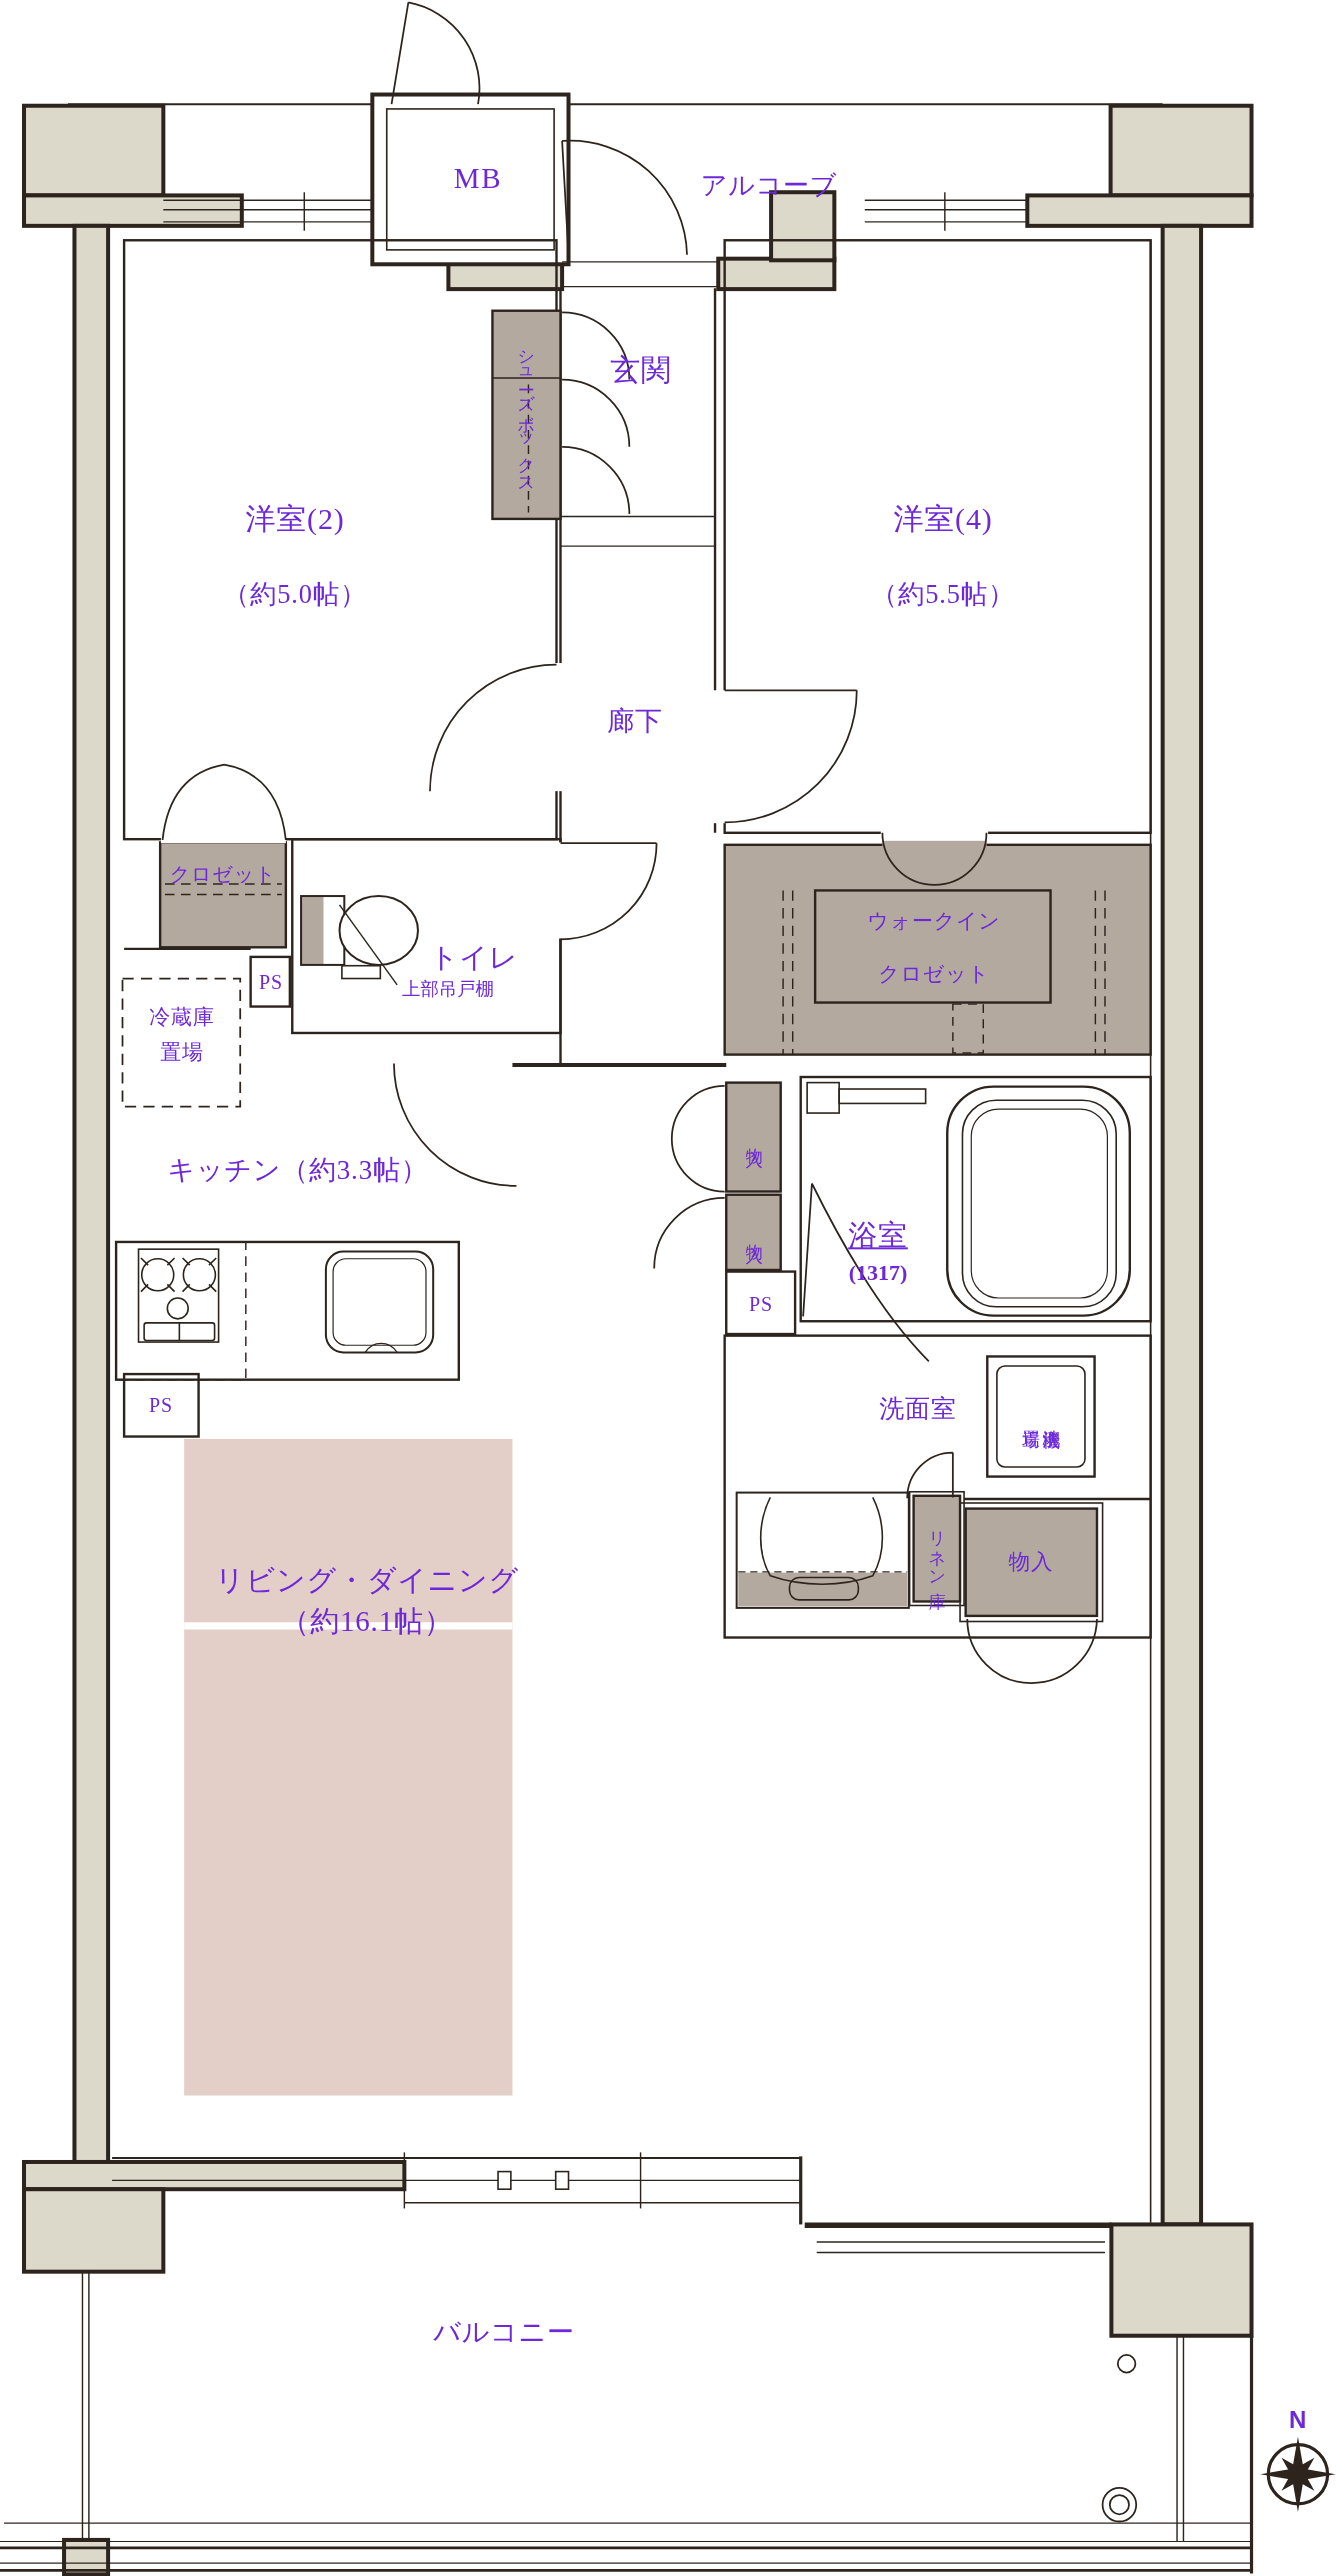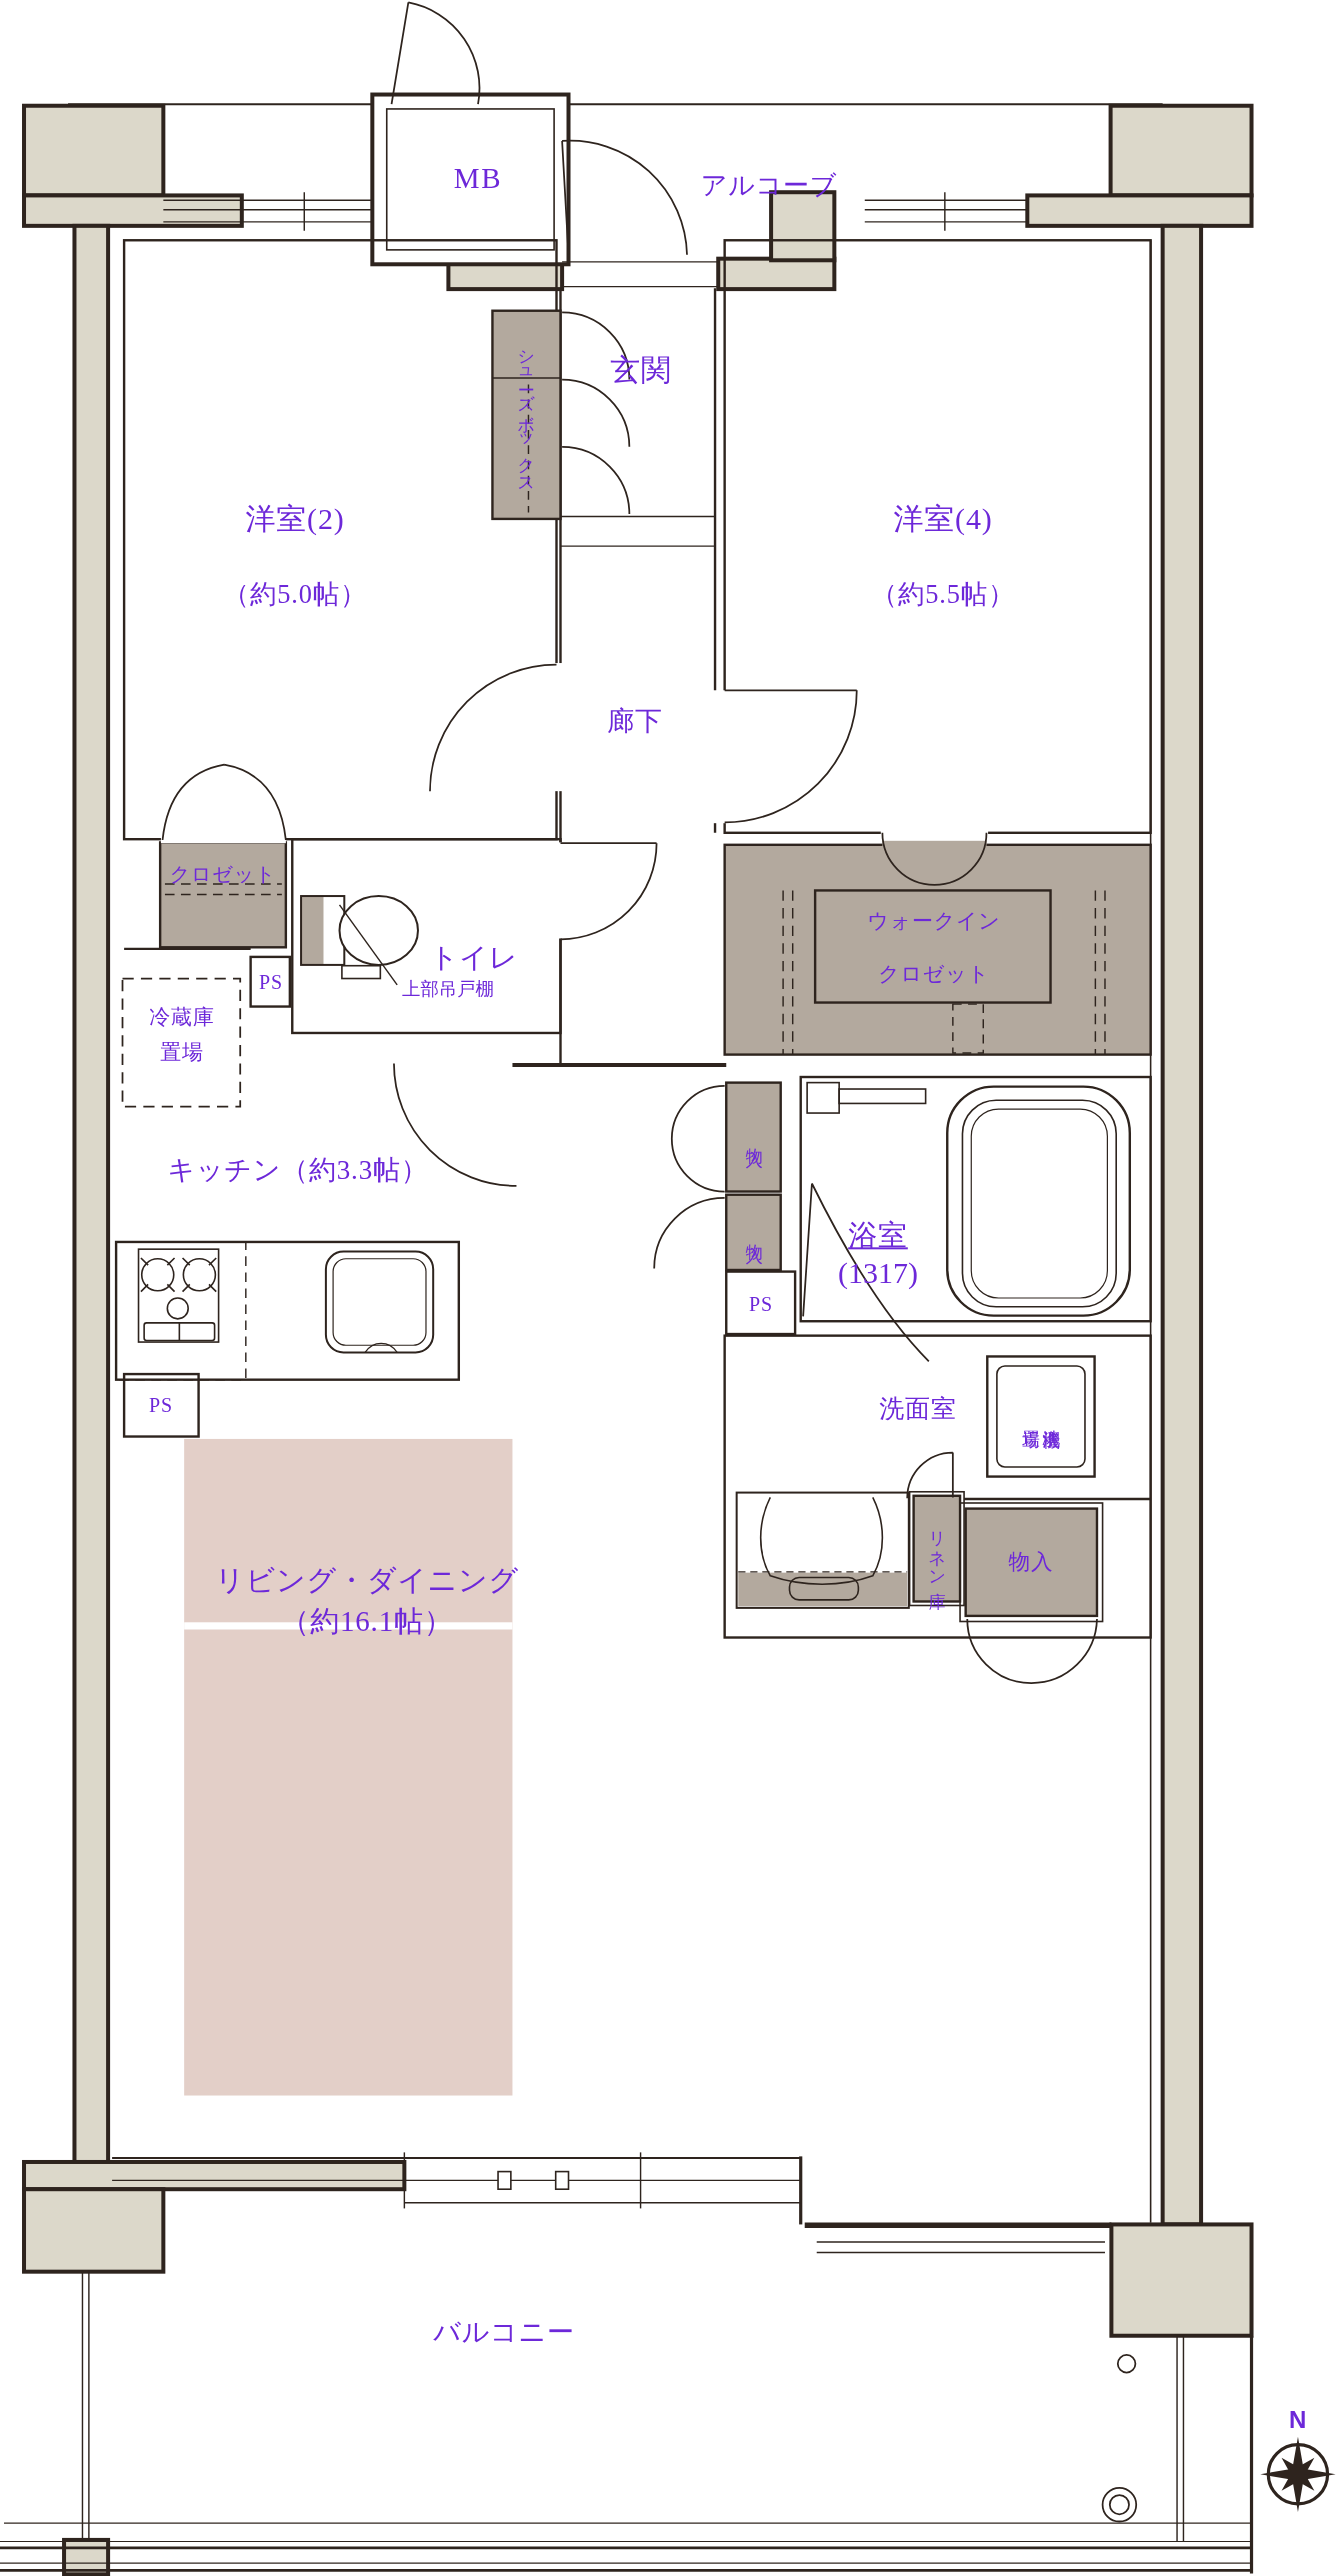--- a/index.html
+++ b/index.html
@@ -264,21 +264,21 @@
 <div class="lbl" style="left:182px;top:1017px;font-size:21px;">冷蔵庫</div>
 <div class="lbl" style="left:182px;top:1052px;font-size:21px;">置場</div>
 
 <div class="lbl" style="left:298px;top:1171px;font-size:27px;">キッチン（約3.3帖）</div>
 
 <div class="lbl v" style="left:754px;top:1137px;font-size:17px;">物入</div>
 <div class="lbl v" style="left:754px;top:1233px;font-size:17px;">物入</div>
 <div class="lbl" style="left:761px;top:1304px;font-size:20px;">PS</div>
 
 <div class="lbl" style="left:878px;top:1236px;font-size:29px;text-decoration:underline;">浴室</div>
-<div class="lbl" style="left:878px;top:1273px;font-size:30px;letter-spacing:0;">(1317)</div>
+<div class="lbl" style="left:878px;top:1273px;font-size:22px;letter-spacing:0;font-weight:bold;">(1317)</div>
 
 <div class="lbl" style="left:918px;top:1409px;font-size:25px;text-align:right;">洗面室</div>
 <div class="lbl v" style="left:1041px;top:1417px;font-size:17.6px;letter-spacing:0.8px;">洗濯機
 置場</div>
 <div class="lbl v" style="left:937px;top:1549px;font-size:17px;letter-spacing:0.8px;">リネン庫</div>
 <div class="lbl" style="left:1031px;top:1562px;font-size:21.6px;">物入</div>
 
 <div class="lbl" style="left:367px;top:1581px;font-size:29px;">リビング・ダイニング</div>
 <div class="lbl" style="left:367px;top:1622px;font-size:29px;">（約16.1帖）</div>
 

